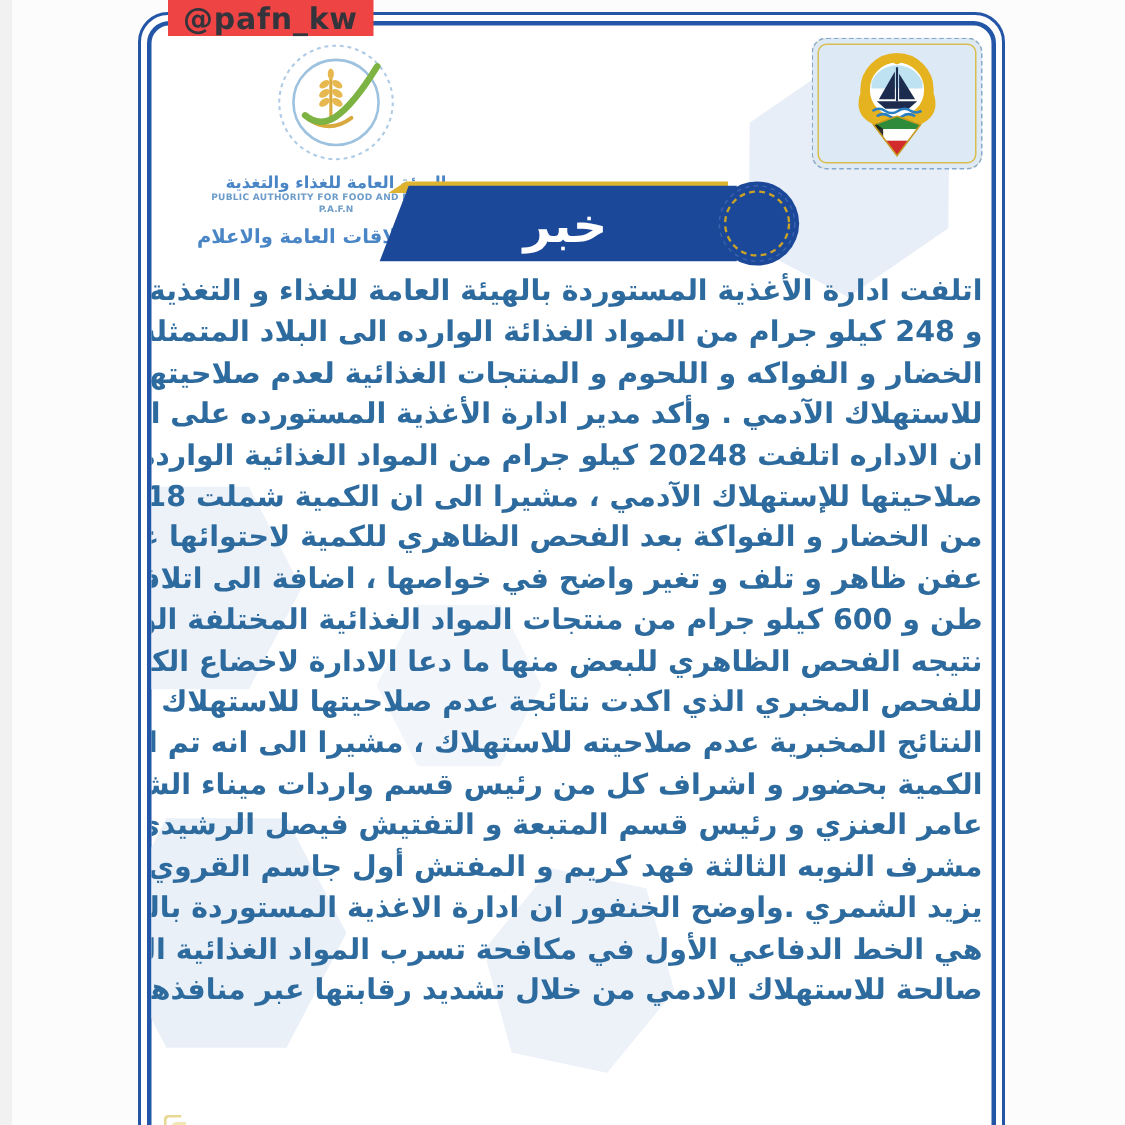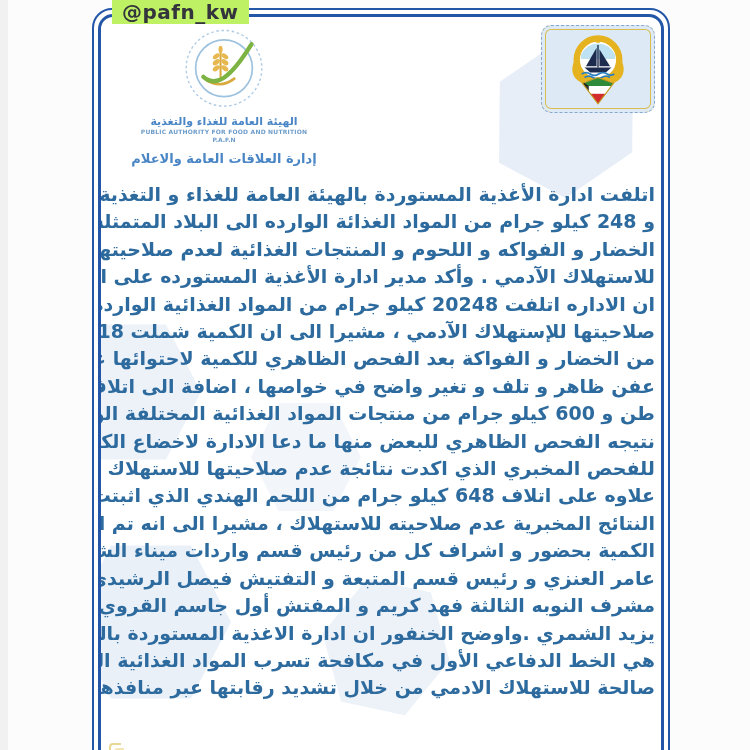--- a/index.html
+++ b/index.html
@@ -30,21 +30,21 @@
   }
   .hex.h1 { left:-40px; top:300px; width:140px; height:150px; }
   .hex.h2 { left:-30px; top:520px; width:160px; height:170px; background:#eaf0f8; }
   .hex.h3 { left:220px; top:560px; width:130px; height:140px; transform:rotate(12deg); }
   .hex.h4 { left:390px; top:20px; width:150px; height:160px; transform:rotate(28deg); background:#e7eef7; }
   .hex.h5 { left:150px; top:380px; width:110px; height:120px; background:#f2f6fb; }
 
   
   .handle {
     position:absolute; left:112px; top:0px; z-index:6;
-    background:#bef264; padding:0 10px;
+    background:#ef4444; padding:0 10px;
     font-size:20px; font-weight:bold; color:#33343c; letter-spacing:0.5px;
   }
 
   
   .logo-block {
     position:absolute; left:28px; top:10px; width:190px; text-align:center; z-index:3;
   }
   .logo-mark { width:86px; height:86px; margin:0 auto; display:block; }
   .logo-ar   { font-size:11px; font-weight:bold; color:#4a86c5; margin-top:2px; }
   .logo-en   { font-size:6px;  font-weight:bold; color:#6d9cc9; letter-spacing:0.2px; }
@@ -150,34 +150,46 @@
         <g clip-path="url(#shieldClip)">
           <rect x="33" y="62" width="44" height="12" fill="#2e8b3a"></rect>
           <rect x="33" y="74" width="44" height="11" fill="#ffffff"></rect>
           <rect x="33" y="85" width="44" height="15" fill="#d22b2b"></rect>
           <polygon points="33,62 50,74 50,85 33,99" fill="#1a1a1a" opacity="0.9" transform="translate(-8,0)"></polygon>
         </g>
         <polygon points="55,62 77,70 55,99 33,70" fill="none" stroke="#c79a1e" stroke-width="1.5"></polygon>
       </svg>
     </div>
 
+    <div class="banner-wrap">
+      <svg viewBox="0 0 330 62" width="325" height="60">
+
+        <polygon points="40,2 262,2 262,10 28,10" fill="#ddb32f"></polygon>
+
+        <polygon points="42,5 268,5 268,57 22,57" fill="var(--banner-navy,#1c4899)"></polygon>
+
+        <circle cx="282" cy="31" r="29" fill="var(--banner-navy,#1c4899)"></circle>
+        <circle cx="282" cy="31" r="22" fill="none" stroke="#c9a227" stroke-width="1.6" stroke-dasharray="4 3"></circle>
+        <circle cx="282" cy="31" r="26" fill="none" stroke="#3a62ad" stroke-width="1" stroke-dasharray="3 3"></circle>
+        <text x="150" y="44" text-anchor="middle" font-size="33" font-weight="bold" fill="#ffffff">خبر</text>
+      </svg>
+    </div>
 
     <div class="article" lang="ar">
         <div class="article-line">اتلفت ادارة الأغذية المستوردة بالهيئة العامة للغذاء و التغذية 20 طن</div>
         <div class="article-line">و 248 كيلو جرام من المواد الغذائة الوارده الى البلاد المتمثلة في</div>
         <div class="article-line">الخضار و الفواكه و اللحوم و المنتجات الغذائية لعدم صلاحيتها</div>
         <div class="article-line">للاستهلاك الآدمي . وأكد مدير ادارة الأغذية المستورده على الخنفور</div>
         <div class="article-line">ان الاداره اتلفت 20248 كيلو جرام من المواد الغذائية الوارده الى</div>
         <div class="article-line">صلاحيتها للإستهلاك الآدمي ، مشيرا الى ان الكمية شملت 18 طن</div>
         <div class="article-line">من الخضار و الفواكة بعد الفحص الظاهري للكمية لاحتوائها على</div>
         <div class="article-line">عفن ظاهر و تلف و تغير واضح في خواصها ، اضافة الى اتلاف 1</div>
         <div class="article-line">طن و 600 كيلو جرام من منتجات المواد الغذائية المختلفة الوارده</div>
         <div class="article-line">نتيجه الفحص الظاهري للبعض منها ما دعا الادارة لاخضاع الكمية</div>
         <div class="article-line">للفحص المخبري الذي اكدت نتائجة عدم صلاحيتها للاستهلاك ،</div>
-        <div class="article-line">علاوه على اتلاف 648 كيلو جرام من اللحم الهندي الذي اثبتت</div>
         <div class="article-line">النتائج المخبرية عدم صلاحيته للاستهلاك ، مشيرا الى انه تم اتلاف</div>
         <div class="article-line">الكمية بحضور و اشراف كل من رئيس قسم واردات ميناء الشويخ</div>
         <div class="article-line">عامر العنزي و رئيس قسم المتبعة و التفتيش فيصل الرشيدي و</div>
         <div class="article-line">مشرف النوبه الثالثة فهد كريم و المفتش أول جاسم القروي و المفتش</div>
         <div class="article-line">يزيد الشمري .واوضح الخنفور ان ادارة الاغذية المستوردة بالهيئة</div>
         <div class="article-line">هي الخط الدفاعي الأول في مكافحة تسرب المواد الغذائية الغير</div>
         <div class="article-line">صالحة للاستهلاك الادمي من خلال تشديد رقابتها عبر منافذها</div>
       </div>
 
     <div class="corner-doodle"></div>

